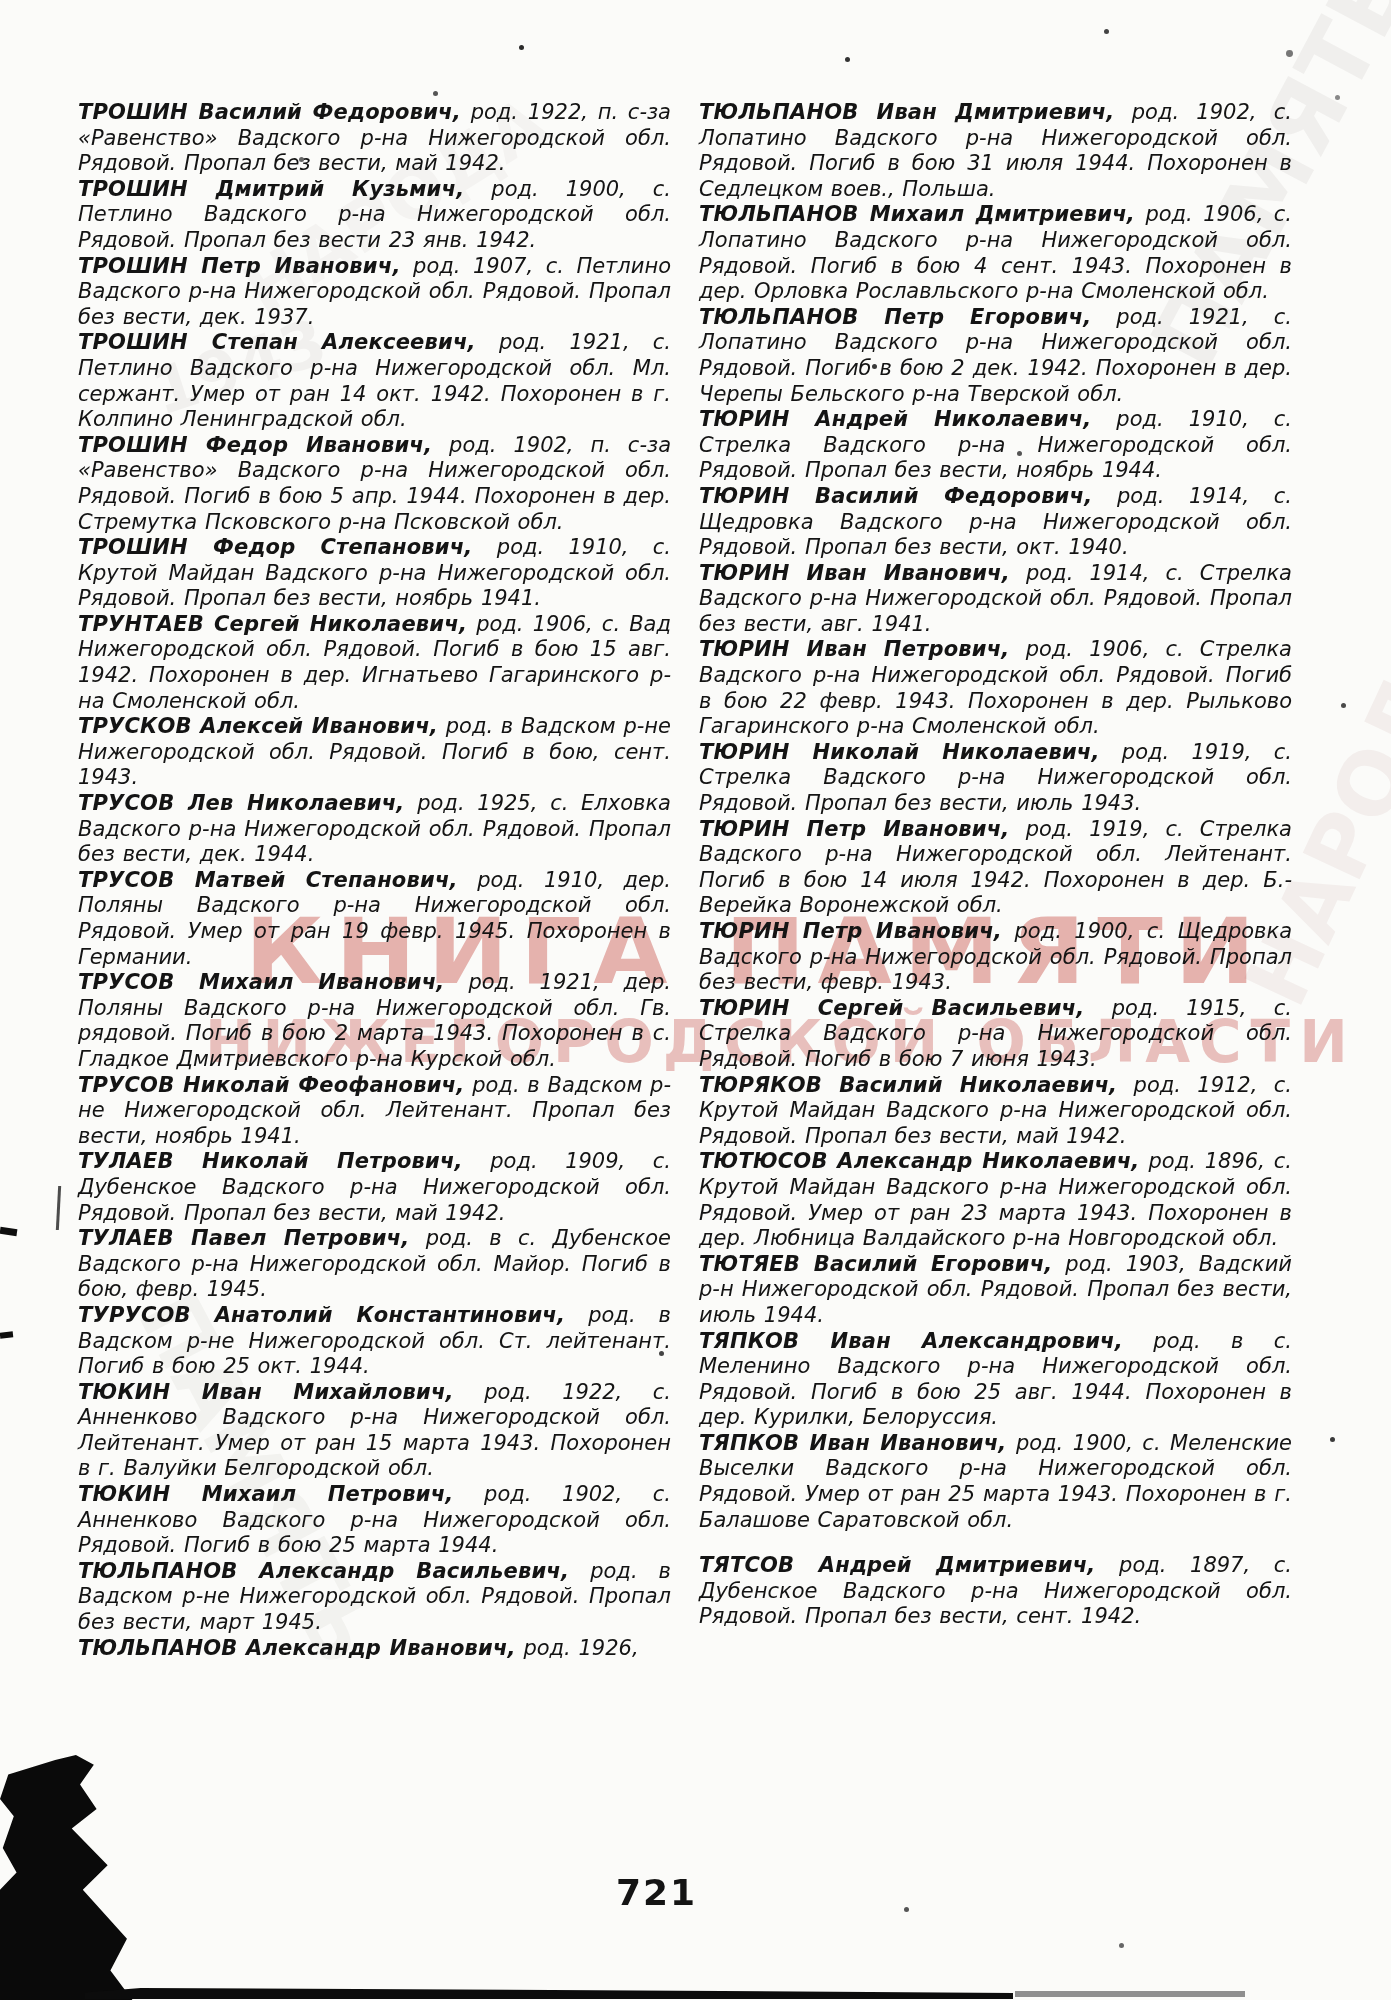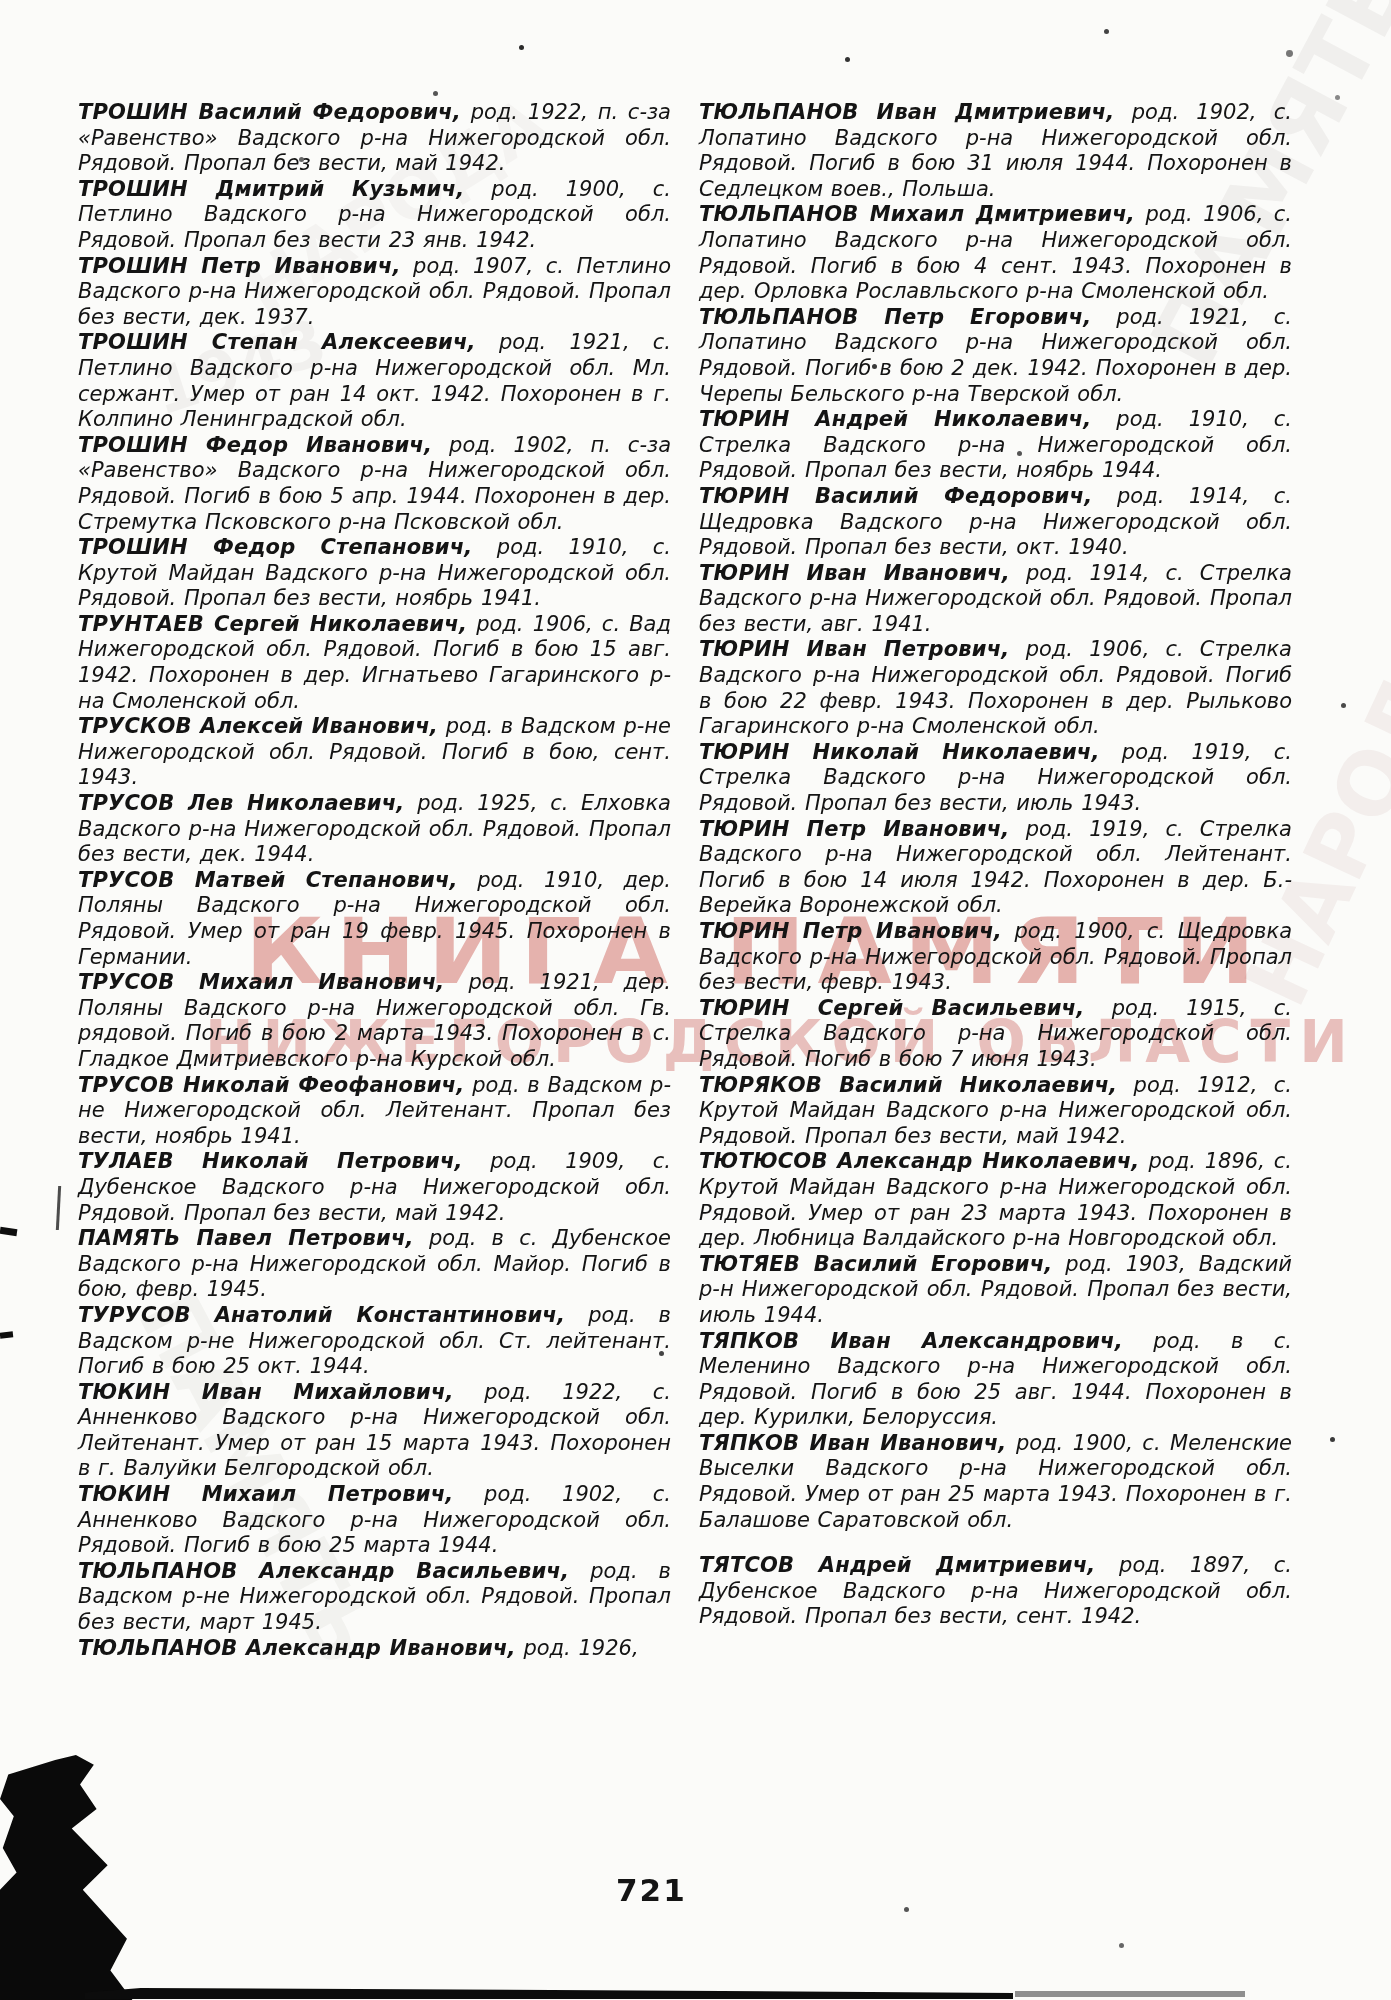--- a/index.html
+++ b/index.html
@@ -7,21 +7,21 @@
     position:relative; width:1391px; height:2000px; margin:0 auto;
     background:#fbfbf9; overflow:hidden;
     font-family:"DejaVu Sans","Liberation Sans",sans-serif;
     color:#141414;
   }
   .columns{position:absolute; left:78px; top:100px; width:1214px; display:flex; gap:28px;}
   .col{width:593px;font-style:italic;}
   .entry{margin:0; text-align:justify; font-size:21px; line-height:25.6px; word-spacing:1px;}
   .entry .nm{font-weight:700; letter-spacing:.2px;}
   #col-right .entry:last-child{margin-top:20px;}
-  .page-number{position:absolute; left:616px; top:1872px; font-size:31px; font-weight:700; letter-spacing:2px;text-align:center;}
+  .page-number{position:absolute; left:616px; top:1872px; font-size:36px; font-weight:700; letter-spacing:2px;text-align:center;}
   
   .wm{position:absolute; white-space:nowrap; font-weight:700; pointer-events:none;}
   .wm1{left:245px; top:896px; font-size:96px; letter-spacing:12px; color:rgba(197,77,70,.42); transform:scaleY(.95);}
   .wm2{left:205px; top:1008px; font-size:58px; letter-spacing:9px; color:rgba(197,77,70,.34);}
   
   .fm{position:absolute; white-space:nowrap; font-weight:700; pointer-events:none;}
   .fm1{left:1060px; top:110px; font-size:92px; color:rgba(150,140,138,.10); transform:rotate(-62deg);}
   .fm2{left:1150px; top:760px; font-size:86px; color:rgba(180,130,125,.10); transform:rotate(-65deg);}
   .fm3{left:150px; top:330px; font-size:64px; color:rgba(160,150,148,.10); transform:rotate(-18deg);}
   .fm4{left:55px; top:1430px; font-size:84px; color:rgba(160,150,148,.09); transform:rotate(62deg);}
@@ -65,21 +65,21 @@
         <p class="entry"><b class="nm">ТРОШИН Степан Алексеевич,</b> <span>род. 1921, с. Петлино Вадского р-на Нижегородской обл. Мл. сержант. Умер от ран 14 окт. 1942. Похоронен в г. Колпино Ленинградской обл.</span></p>
         <p class="entry"><b class="nm">ТРОШИН Федор Иванович,</b> <span>род. 1902, п. с-за «Равенство» Вадского р-на Нижегородской обл. Рядовой. Погиб в бою 5 апр. 1944. Похоронен в дер. Стремутка Псковского р-на Псковской обл.</span></p>
         <p class="entry"><b class="nm">ТРОШИН Федор Степанович,</b> <span>род. 1910, с. Крутой Майдан Вадского р-на Нижегородской обл. Рядовой. Пропал без вести, ноябрь 1941.</span></p>
         <p class="entry"><b class="nm">ТРУНТАЕВ Сергей Николаевич,</b> <span>род. 1906, с. Вад Нижегородской обл. Рядовой. Погиб в бою 15 авг. 1942. Похоронен в дер. Игнатьево Гагаринского р-на Смоленской обл.</span></p>
         <p class="entry"><b class="nm">ТРУСКОВ Алексей Иванович,</b> <span>род. в Вадском р-не Нижегородской обл. Рядовой. Погиб в бою, сент. 1943.</span></p>
         <p class="entry"><b class="nm">ТРУСОВ Лев Николаевич,</b> <span>род. 1925, с. Елховка Вадского р-на Нижегородской обл. Рядовой. Пропал без вести, дек. 1944.</span></p>
         <p class="entry"><b class="nm">ТРУСОВ Матвей Степанович,</b> <span>род. 1910, дер. Поляны Вадского р-на Нижегородской обл. Рядовой. Умер от ран 19 февр. 1945. Похоронен в Германии.</span></p>
         <p class="entry"><b class="nm">ТРУСОВ Михаил Иванович,</b> <span>род. 1921, дер. Поляны Вадского р-на Нижегородской обл. Гв. рядовой. Погиб в бою 2 марта 1943. Похоронен в с. Гладкое Дмитриевского р-на Курской обл.</span></p>
         <p class="entry"><b class="nm">ТРУСОВ Николай Феофанович,</b> <span>род. в Вадском р-не Нижегородской обл. Лейтенант. Пропал без вести, ноябрь 1941.</span></p>
         <p class="entry"><b class="nm">ТУЛАЕВ Николай Петрович,</b> <span>род. 1909, с. Дубенское Вадского р-на Нижегородской обл. Рядовой. Пропал без вести, май 1942.</span></p>
-        <p class="entry"><b class="nm">ПАМЯТЬ Павел Петрович,</b> <span>род. в с. Дубенское Вадского р-на Нижегородской обл. Майор. Погиб в бою, февр. 1945.</span></p>
+        <p class="entry"><b class="nm">ТУЛАЕВ Павел Петрович,</b> <span>род. в с. Дубенское Вадского р-на Нижегородской обл. Майор. Погиб в бою, февр. 1945.</span></p>
         <p class="entry"><b class="nm">ТУРУСОВ Анатолий Константинович,</b> <span>род. в Вадском р-не Нижегородской обл. Ст. лейтенант. Погиб в бою 25 окт. 1944.</span></p>
         <p class="entry"><b class="nm">ТЮКИН Иван Михайлович,</b> <span>род. 1922, с. Анненково Вадского р-на Нижегородской обл. Лейтенант. Умер от ран 15 марта 1943. Похоронен в г. Валуйки Белгородской обл.</span></p>
         <p class="entry"><b class="nm">ТЮКИН Михаил Петрович,</b> <span>род. 1902, с. Анненково Вадского р-на Нижегородской обл. Рядовой. Погиб в бою 25 марта 1944.</span></p>
         <p class="entry"><b class="nm">ТЮЛЬПАНОВ Александр Васильевич,</b> <span>род. в Вадском р-не Нижегородской обл. Рядовой. Пропал без вести, март 1945.</span></p>
         <p class="entry"><b class="nm">ТЮЛЬПАНОВ Александр Иванович,</b> <span>род. 1926,</span></p>
       </div>
     <div class="col" id="col-right">
         <p class="entry"><b class="nm">ТЮЛЬПАНОВ Иван Дмитриевич,</b> <span>род. 1902, с. Лопатино Вадского р-на Нижегородской обл. Рядовой. Погиб в бою 31 июля 1944. Похоронен в Седлецком воев., Польша.</span></p>
         <p class="entry"><b class="nm">ТЮЛЬПАНОВ Михаил Дмитриевич,</b> <span>род. 1906, с. Лопатино Вадского р-на Нижегородской обл. Рядовой. Погиб в бою 4 сент. 1943. Похоронен в дер. Орловка Рославльского р-на Смоленской обл.</span></p>
         <p class="entry"><b class="nm">ТЮЛЬПАНОВ Петр Егорович,</b> <span>род. 1921, с. Лопатино Вадского р-на Нижегородской обл. Рядовой. Погиб в бою 2 дек. 1942. Похоронен в дер. Черепы Бельского р-на Тверской обл.</span></p>

